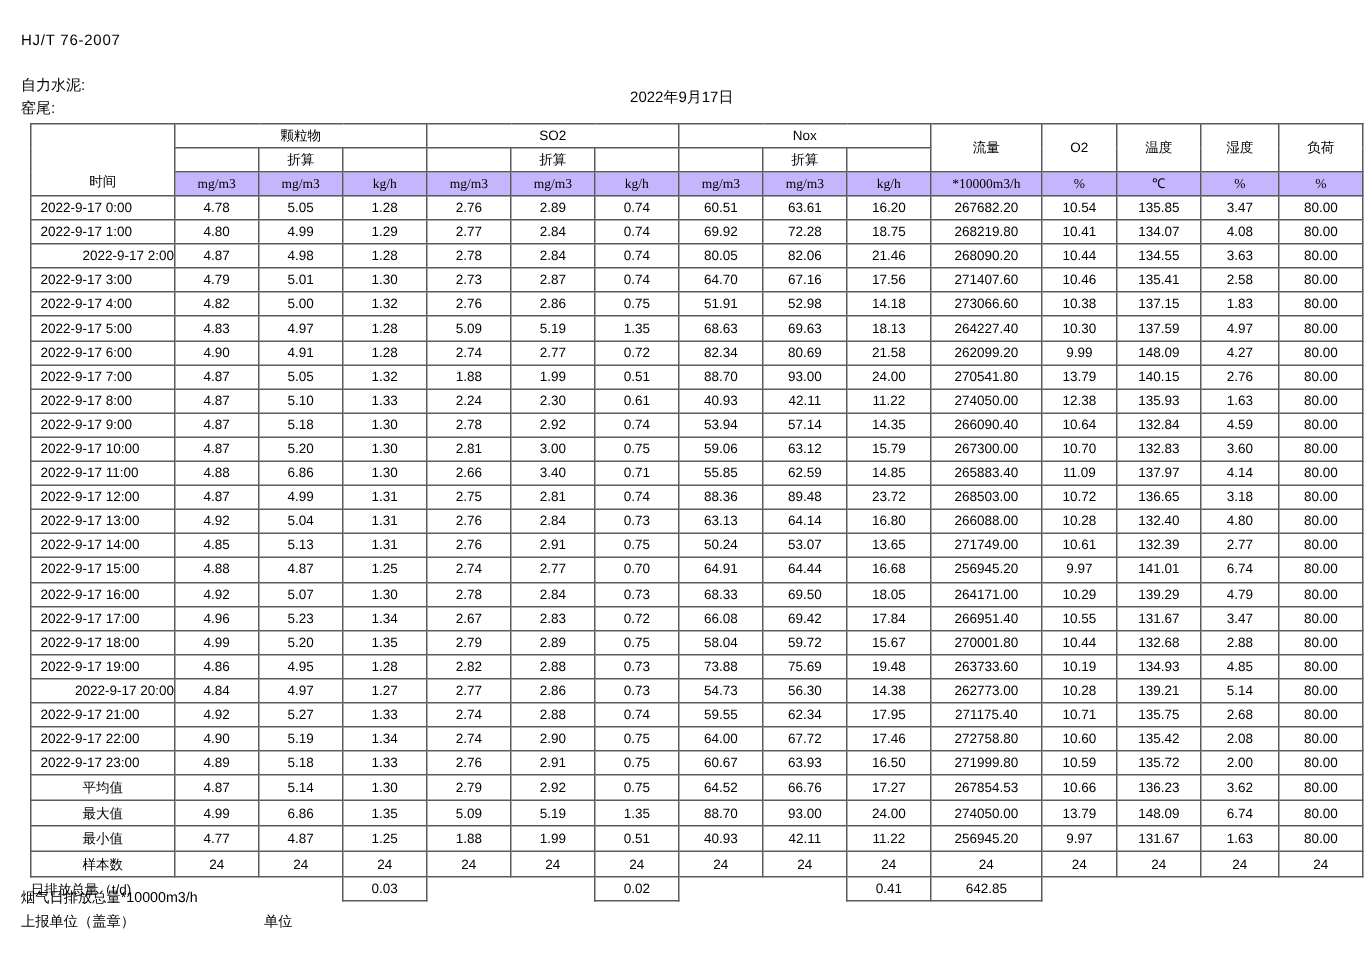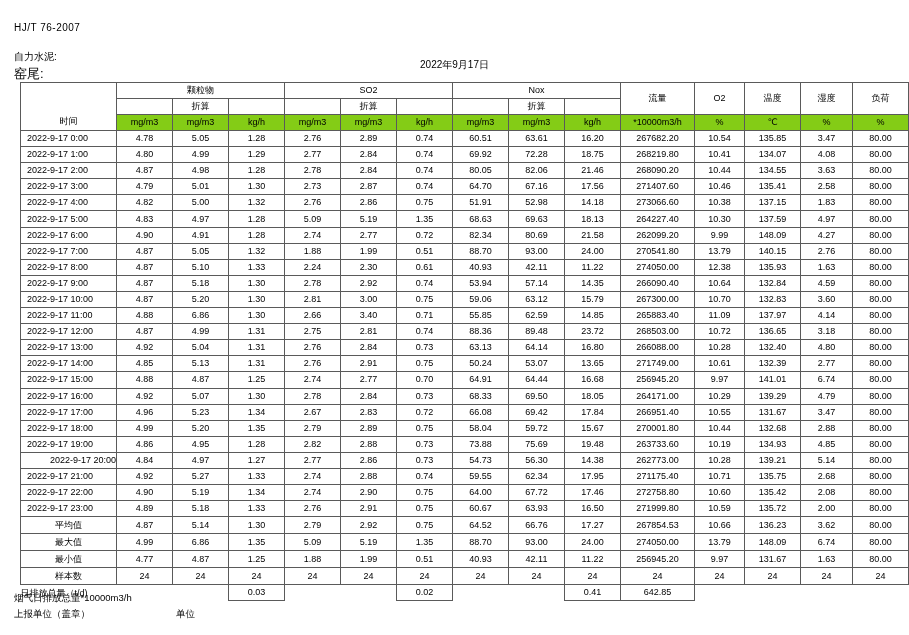--- a/index.html
+++ b/index.html
@@ -8,42 +8,42 @@
     background:#ffffff;
     font-family:"Liberation Sans","DejaVu Sans",sans-serif;
     font-size:9px;
     color:#000;
     -webkit-font-smoothing:none;
   }
   .page{position:relative;width:909px;height:485px;box-sizing:border-box;padding:0 12px;}
   .std-no{position:absolute;left:14px;top:22px;font-size:10px;letter-spacing:.5px;}
   .title{position:absolute;left:0;right:0;top:32px;text-align:center;font-size:13px;font-weight:bold;letter-spacing:1px;}
   .left-label-1{position:absolute;left:14px;top:50px;font-size:10px;}
-  .left-label-2{position:absolute;left:14px;top:65px;font-size:13px;}
+  .left-label-2{position:absolute;left:14px;top:65px;font-size:10px;}
   .date-label{position:absolute;left:0;right:0;top:58px;text-align:center;font-size:10px;}
 
   table.main{
     position:absolute;left:20px;top:82px;
     border-collapse:collapse;
     table-layout:fixed;
     width:866px;
   }
   table.main td,table.main th{
     border:1px solid #5a5a5a;
     font-weight:normal;
     text-align:center;
     vertical-align:middle;
     height:15px;
     padding:0;
     font-size:9px;
     line-height:13px;
     white-space:nowrap;
   }
   .grp-head td{height:16px;}
-  .unit-row td{background:#84cc16;height:15px;}
+  .unit-row td{background:#c4b5fd;height:15px;font-family:Liberation Serif, serif;}
   .time-col{width:96px;}
   .dcol{width:56px;}
   .flowcol{width:74px;}
   .o2col{width:50px;}
   .tempcol{width:56px;}
   .humcol{width:52px;}
   .loadcol{width:56px;}
   tr.data td{height:15.1px;}
   tr.stat td{height:16px;}
   .nb{border:none !important;}
@@ -148,21 +148,21 @@
           <td>69.92</td>
           <td>72.28</td>
           <td>18.75</td>
           <td>268219.80</td>
           <td>10.41</td>
           <td>134.07</td>
           <td>4.08</td>
           <td>80.00</td>
         </tr>
         <tr class="data">
-          <td style="text-align: left; padding-left: 6px; margin-left: 26px;">2022-9-17  2:00</td>
+          <td style="text-align: right; padding-left: 6px; margin-left: 26px;">2022-9-17  2:00</td>
           <td>4.87</td>
           <td>4.98</td>
           <td>1.28</td>
           <td>2.78</td>
           <td>2.84</td>
           <td>0.74</td>
           <td>80.05</td>
           <td>82.06</td>
           <td>21.46</td>
           <td>268090.20</td>

